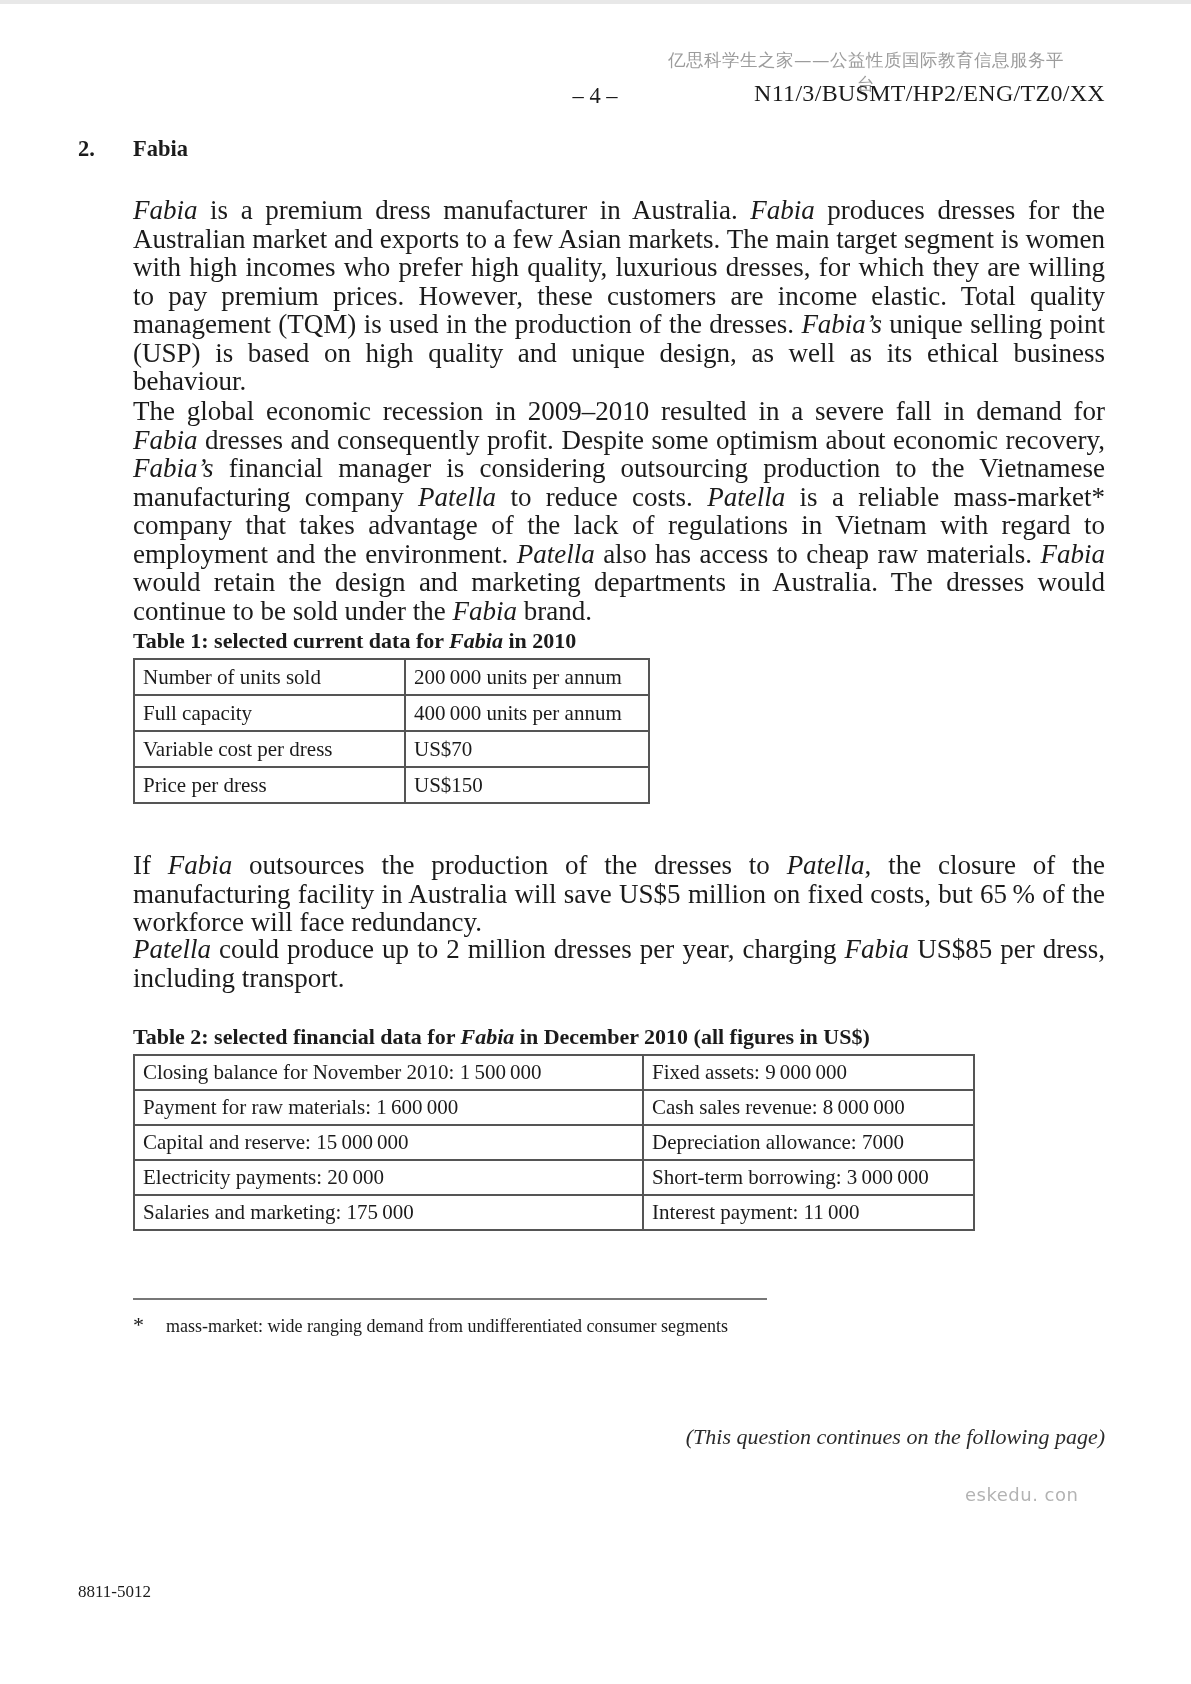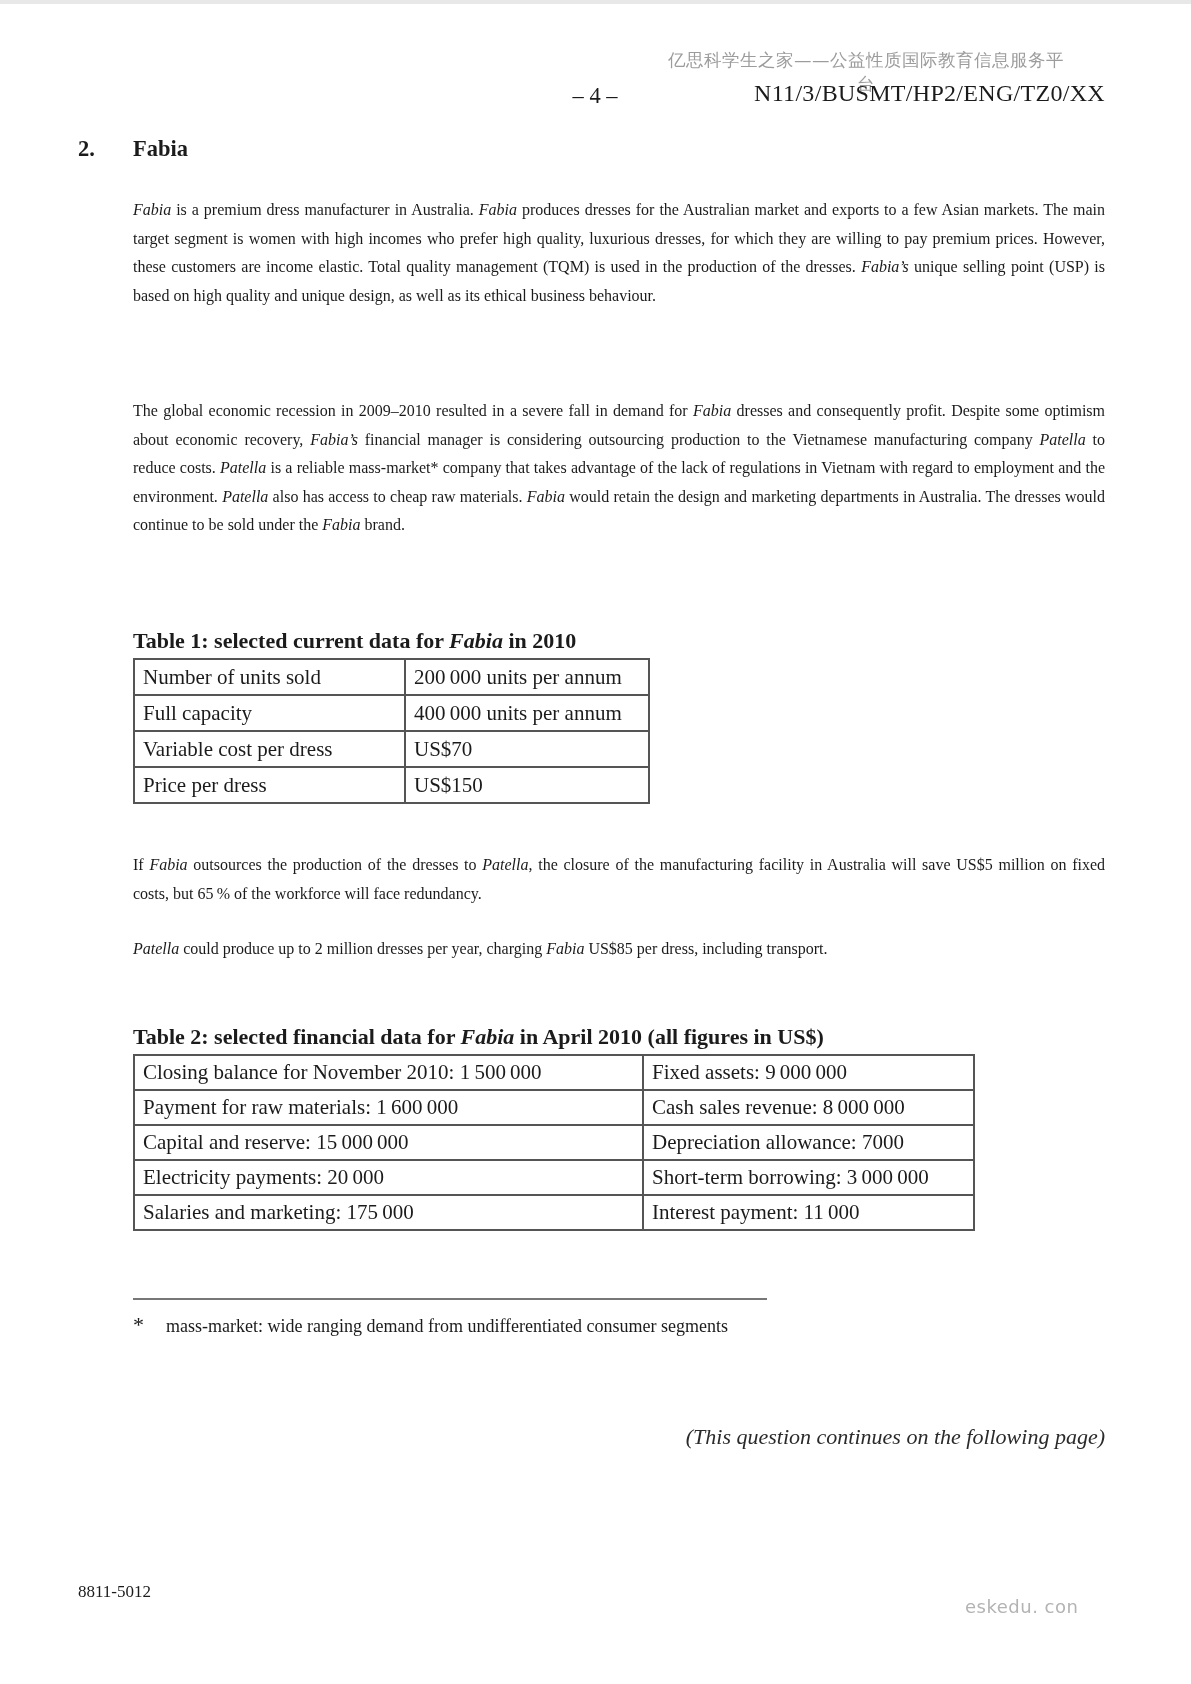--- a/index.html
+++ b/index.html
@@ -19,21 +19,21 @@
     font-family:"DejaVu Sans", sans-serif;
     font-size:17.5px;color:#9c9c9c;
     letter-spacing:0.5px;
   }
   .page-num{top:79px;left:530px;width:130px;text-align:center;font-size:22.5px;}
   .exam-code{top:76px;right:86px;font-size:24px;letter-spacing:0.3px;text-align:right;}
   .q-num{top:132px;left:78px;font-size:22.5px;font-weight:bold;}
   .q-title{top:132px;left:133px;font-size:22.5px;font-weight:bold;}
   .para{
     left:133px;width:972px;
-    font-size:16px;line-height:28.5px;
+    font-size:27px;line-height:28.5px;
     text-align:justify;
   }
   .para1{top:192px;}
   .para2{top:393px;}
   .para3{top:847px;}
   .para4{top:931px;}
   .tbl-title{font-size:22px;font-weight:bold;}
   .t1-title{top:624px;left:133px;}
   .t2-title{top:1020px;left:133px;}
   table.datatable{
@@ -56,21 +56,21 @@
     border-top:2px solid #777777;
   }
   .footnote{top:1308px;left:133px;width:700px;font-size:18px;}
   .footnote .marker{font-size:22px;margin-right:22px;}
   .continue-note{
     top:1420px;right:86px;
     font-size:22px;font-style:italic;color:#2a2a2a;
   }
   .footer-code{top:1578px;left:78px;font-size:17px;}
   .watermark-footer{
-    top:1592px;left:965px;
+    top:1480px;left:965px;
     font-family:"DejaVu Sans", sans-serif;
     font-size:18px;color:#b3b3b3;letter-spacing:0.5px;
   }
   i{font-style:italic;}
 </style>
 </head>
 <body>
 
 <div class="page">
 
@@ -102,21 +102,21 @@
     <tr>
       <td class="c0">Price per dress</td>
       <td>US$150</td>
     </tr>
   </tbody>
     </table>
 
   <div class="abs para para3"><span>If </span><i>Fabia</i><span> outsources the production of the dresses to </span><i>Patella</i><span>, the closure of the manufacturing facility in Australia will save US$5 million on fixed costs, but 65 % of the workforce will face redundancy.</span></div>
   <div class="abs para para4"><i>Patella</i><span> could produce up to 2 million dresses per year, charging </span><i>Fabia</i><span> US$85 per dress, including transport.</span></div>
 
-  <div class="abs tbl-title t2-title"><span>Table 2: selected financial data for </span><i>Fabia</i><span> in April 2010 (all figures in US$)</span></div>
+  <div class="abs tbl-title t2-title"><span>Table 2: selected financial data for </span><i>Fabia</i><span> in December 2010 (all figures in US$)</span></div>
   <table class="abs datatable tbl2">
     <tbody>
         <tr>
       <td class="c0">Closing balance for November 2010: 1 500 000</td>
       <td>Fixed assets: 9 000 000</td>
     </tr>
     <tr>
       <td class="c0">Payment for raw materials: 1 600 000</td>
       <td>Cash sales revenue: 8 000 000</td>
     </tr>

